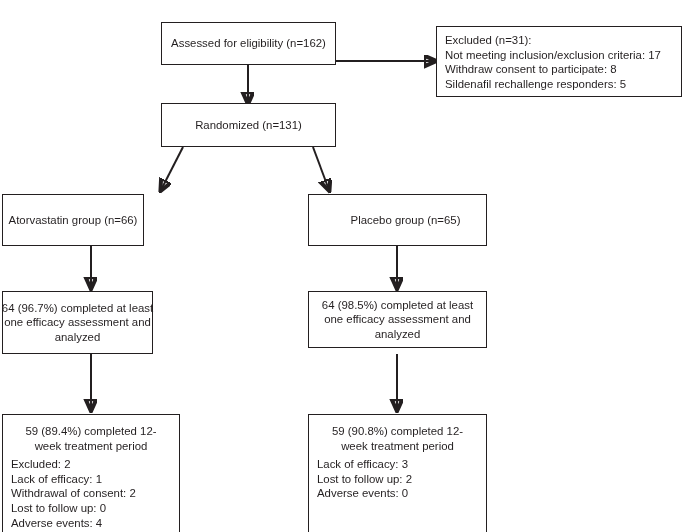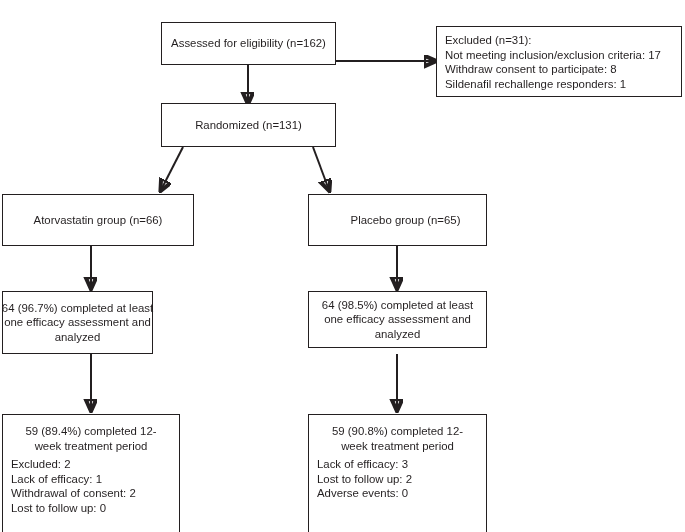--- a/index.html
+++ b/index.html
@@ -93,28 +93,28 @@
   </svg>
 
   <div class="box centered" style="left:161px; top:4px; width:175px; height:43px;margin-top:18px;">
     <div class="line">Assessed for eligibility (n=162)</div>
   </div>
 
   <div class="box lefted pad" style="left:436px; top:26px; width:246px; height:71px;">
     <div class="line">Excluded (n=31):</div>
     <div class="line">Not meeting inclusion/exclusion criteria: 17</div>
     <div class="line">Withdraw consent to participate: 8</div>
-    <div class="line">Sildenafil rechallenge responders: 1</div>
+    <div class="line">Sildenafil rechallenge responders: 5</div>
   </div>
 
   <div class="box centered" style="left:161px; top:103px; width:175px; height:44px;">
     <div class="line">Randomized (n=131)</div>
   </div>
 
-  <div class="box centered" style="left:2px; top:194px; width:192px; height:52px;">
+  <div class="box centered" style="left:2px; top:194px; width:142px; height:52px;">
     <div class="line">Atorvastatin group (n=66)</div>
   </div>
 
   <div class="box centered" style="left:308px; top:194px; width:179px; height:52px;padding-left:16px;">
     <div class="line">Placebo group (n=65)</div>
   </div>
 
   <div class="box centered" style="left:2px; top:291px; width:151px; height:63px;">
     <div class="line">64 (96.7%) completed at least</div>
     <div class="line">one efficacy assessment and</div>
@@ -130,20 +130,21 @@
   <div class="box" style="left:2px; top:414px; width:178px; height:120px;">
     <div class="head-block">
       <div class="line">59 (89.4%) completed 12-</div>
       <div class="line">week treatment period</div>
     </div>
     <div class="list-block">
       <div class="line">Excluded: 2</div>
       <div class="line">Lack of efficacy: 1</div>
       <div class="line">Withdrawal of consent: 2</div>
       <div class="line">Lost to follow up: 0</div>
+      <div class="line">Adverse events: 4</div>
     </div>
   </div>
 
   <div class="box" style="left:308px; top:414px; width:179px; height:120px;">
     <div class="head-block">
       <div class="line">59 (90.8%) completed 12-</div>
       <div class="line">week treatment period</div>
     </div>
     <div class="list-block">
       <div class="line">Lack of efficacy: 3</div>

